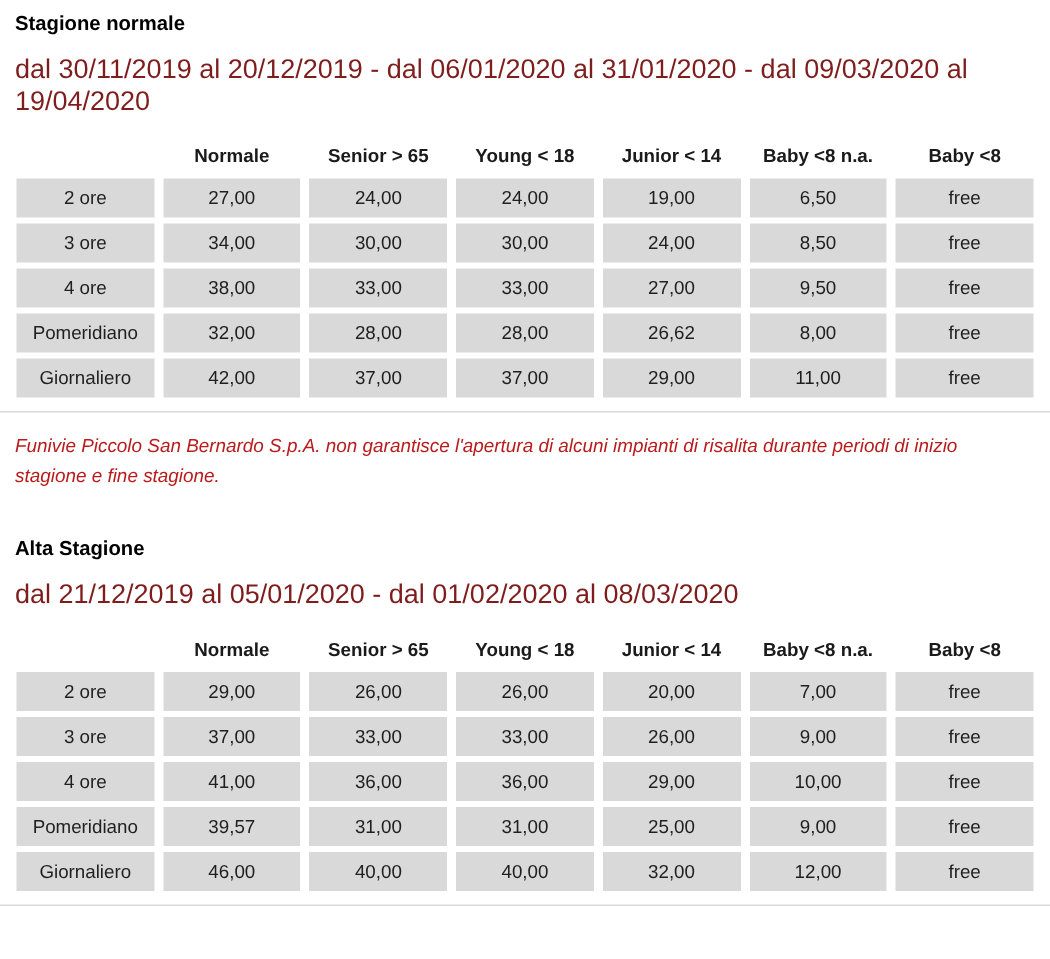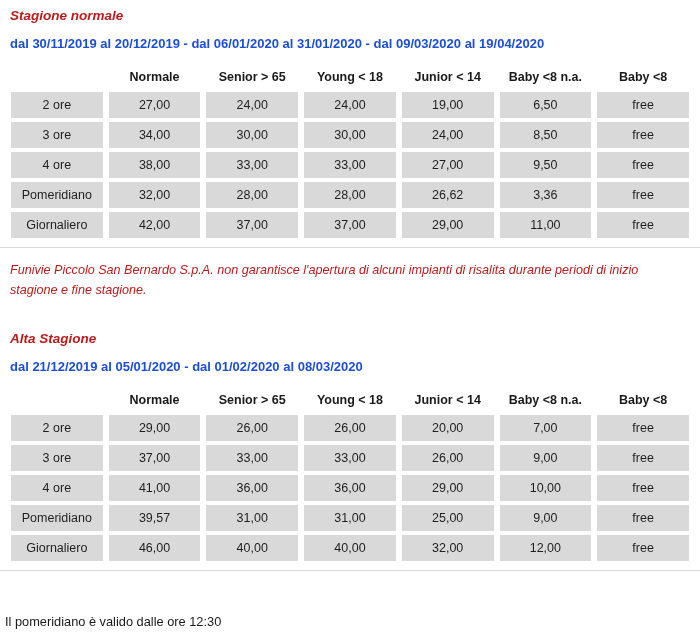--- a/index.html
+++ b/index.html
@@ -4,31 +4,30 @@
 <style>
   * { box-sizing: border-box; margin: 0; padding: 0; }
   html, body {
     width: 700px; height: 639px;
     background: #ffffff;
     font-family: "Liberation Sans", sans-serif;
     color: #222222;
     overflow: hidden;
   }
   .section-title {
-    color: #b91c1c;
+    color: #000000;
     font-size: 13.5px;
     font-weight: bold;
     margin: 8px 0 0 10px;
-    font-style: italic;
   }
   .section-title.second { margin-top: 31px; }
   .dates {
-    font-size: 13px;
-    font-weight: bold;
-    color: #1d4ed8;
+    font-size: 18px;
+    font-weight: normal;
+    color: #7f1d1d;
     margin: 13px 0 0 10px;
   }
   table.price-table {
     border-collapse: separate;
     border-spacing: 6px 4px;
     table-layout: fixed;
     width: 690px;
     margin: 8px 0 0 5px;
     font-size: 12.5px;
   }
@@ -115,21 +114,21 @@
         <td>27,00</td>
         <td>9,50</td>
         <td>free</td>
       </tr>
       <tr>
         <td>Pomeridiano</td>
         <td>32,00</td>
         <td>28,00</td>
         <td>28,00</td>
         <td>26,62</td>
-        <td>3,36</td>
+        <td>8,00</td>
         <td>free</td>
       </tr>
       <tr>
         <td>Giornaliero</td>
         <td>42,00</td>
         <td>37,00</td>
         <td>37,00</td>
         <td>29,00</td>
         <td>11,00</td>
         <td>free</td>

